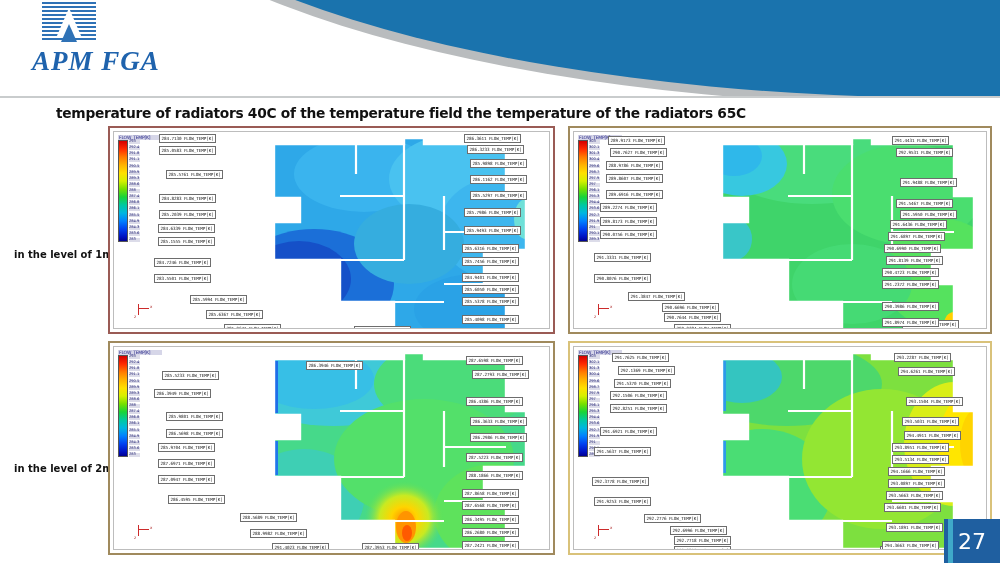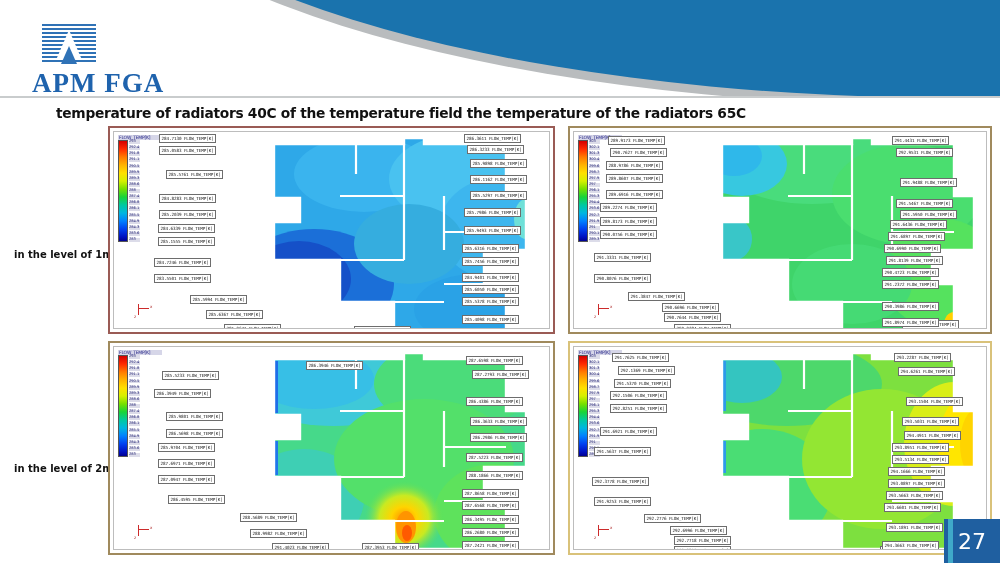--- a/index.html
+++ b/index.html
@@ -28,22 +28,23 @@
     position:absolute; left:168px; top:-168px;
     width:1010px; height:274px;
     background:#b9bcbe;
     clip-path: ellipse(86% 100% at 78% 0%);
   }
   .hdr-bottom-line {
     position:absolute; left:0; top:96px; width:1000px; height:3px;
     background:#c9cccd;
   }
   .logo {
-    position:absolute; left:32px; top:24px; width:180px; height:76px;
+    position:absolute; left:32px; top:2px; width:180px; height:76px;
     z-index:6;
+    font-style:italic;
   }
   .logo-mark {
     width:54px; height:40px; margin-left:10px;
     background:
       repeating-linear-gradient(to bottom, #2f72b6 0 2px, #ffffff 2px 4px);
     position:relative;
   }
   .logo-mark:before{
     content:""; position:absolute; left:50%; top:6px;
     transform:translateX(-50%);

